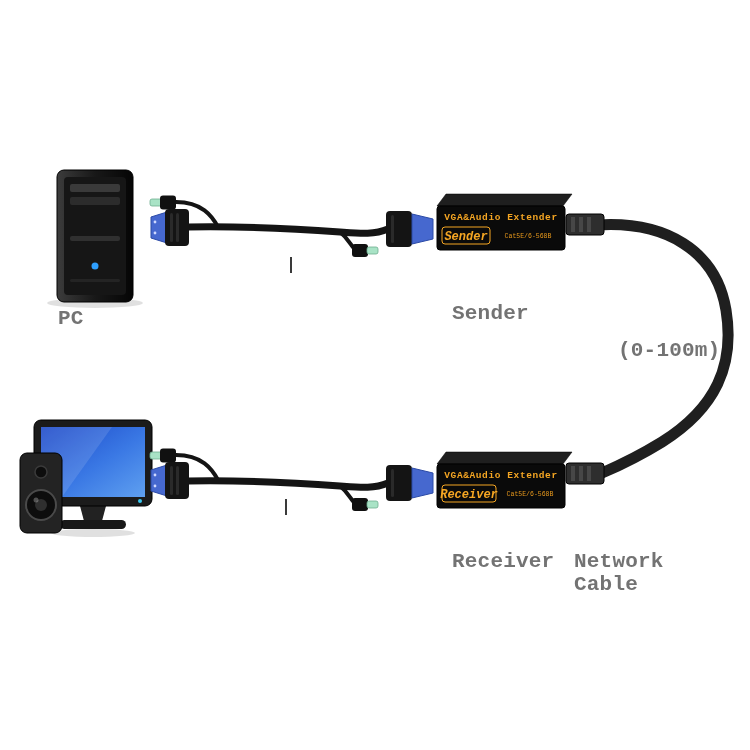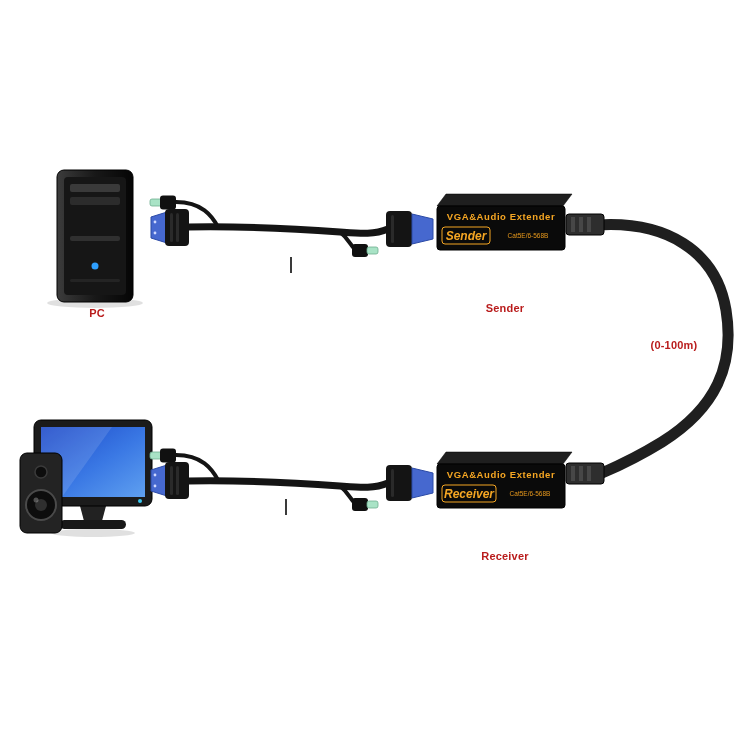--- a/index.html
+++ b/index.html
@@ -3,29 +3,28 @@
 <meta charset="utf-8">
 <style>
   * { box-sizing: border-box; }
   html, body { margin: 0; padding: 0; background: #ffffff; }
   #canvas {
     position: relative;
     width: 750px;
     height: 750px;
     background: #ffffff;
     overflow: hidden;
-    font-family: Liberation Sans, sans-serif;
+    font-family: Liberation Mono, monospace;
   }
   #diagram-svg { position: absolute; left: 0; top: 0; }
   .label {
     position: absolute;
-    text-align: center;
     font-weight: bold;
-    font-size: 11px;
-    color: #b91c1c;
+    font-size: 21px;
+    color: #737373;
     letter-spacing: 0.2px;
     user-select: none;
   }
 </style>
 </head>
 <body>
 
 <div id="canvas">
 
   <svg id="diagram-svg" width="750" height="750" viewBox="0 0 750 750">
@@ -173,14 +172,15 @@
       <rect x="442" y="485" width="54" height="17" rx="3" fill="none" stroke="#f5a623" stroke-width="1"></rect>
       <text x="469" y="498" font-size="12" font-weight="bold" font-style="italic" fill="#f5a623" text-anchor="middle">Receiver</text>
       <text x="530" y="496" font-size="6.5" fill="#e8991c" text-anchor="middle">Cat5E/6-568B</text>
     </g>
   </svg>
 
   <div class="label" style="left:58px;  top:307px; width:78px;">PC</div>
   <div class="label" style="left:452px; top:302px; width:106px;">Sender</div>
   <div class="label" style="left:618px; top:339px; width:112px;">(0-100m)</div>
   <div class="label" style="left:452px; top:550px; width:106px;">Receiver</div>
+  <div class="label" style="left:574px; top:550px; width:150px;">Network Cable</div>
 
 </div>
 
 </body></html>

